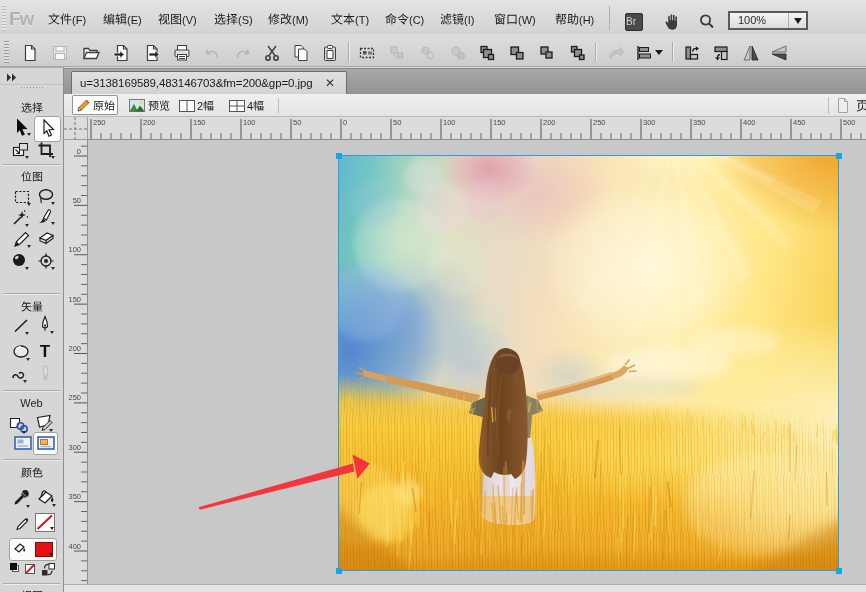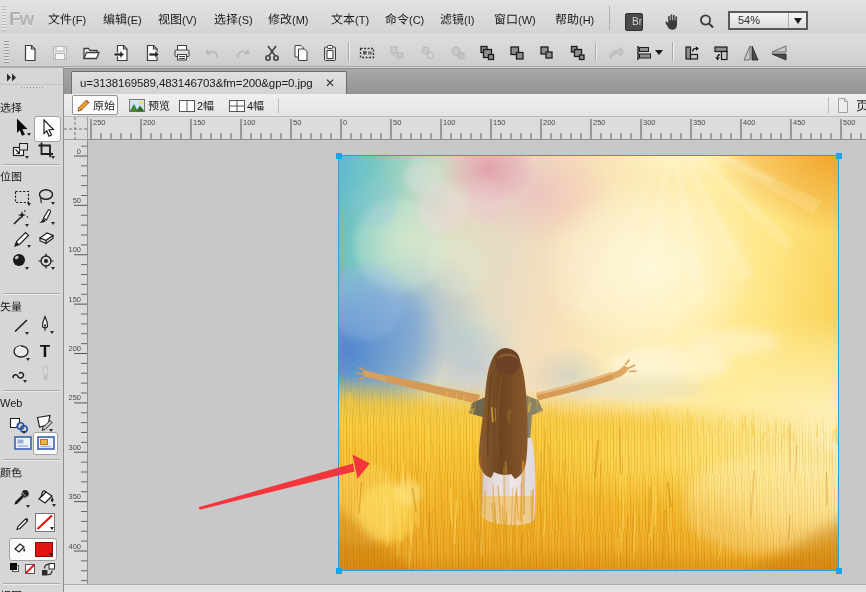--- a/index.html
+++ b/index.html
@@ -10,21 +10,21 @@
 .toolbar{position:absolute;left:0;top:34px;width:866px;height:33px;background:linear-gradient(180deg,#dedede 0,#cdcdcd 100%);border-bottom:1px solid #a8a8a8}
 .ticon{position:absolute;top:10px;width:18px;height:18px}
 .tsep{position:absolute;top:8px;width:1px;height:20px;background:#aaa;box-shadow:1px 0 0 #eee}
 .tabbar{position:absolute;left:64px;top:68px;width:802px;height:26px;background:linear-gradient(180deg,#a8a8a8 0,#939393 100%);border-top:1px solid #8a8a8a}
 .tab{position:absolute;left:7px;top:2px;width:276px;height:24px;background:linear-gradient(180deg,#e0e0e0 0,#d2d2d2 100%);border:1px solid #6e6e6e;border-bottom:none;border-radius:2px 2px 0 0;font-size:11.5px;letter-spacing:-0.1px;color:#1a1a1a;line-height:23px;padding-left:8px;white-space:nowrap}
 .tabx{position:absolute;right:11px;top:0;font-size:12px;color:#333}
 .btnrow{position:absolute;left:64px;top:94px;width:802px;height:23px;background:linear-gradient(180deg,#f0f0f0 0,#e4e4e4 100%);border-bottom:1px solid #bbb}
 .pvbtn{position:absolute;top:2px;height:19px;display:flex;align-items:center;font-size:11px;color:#1a1a1a;white-space:nowrap}
 .origbtn{position:absolute;left:8px;top:1px;width:46px;height:20px;background:#fdfdfd;border:1px solid #949494;border-radius:2px;display:flex;align-items:center;justify-content:center}
 .panel{position:absolute;left:0;top:67px;width:64px;height:525px;background:#d6d6d6;border-right:1px solid #8e8e8e;border-top:1px solid #b0b0b0}
-.plabel{position:absolute;left:0;width:63px;}
+.plabel{position:absolute;left:0;width:63px;text-align:center}
 .psep{position:absolute;left:3px;width:57px;height:2px;border-top:1px solid #aaa;border-bottom:1px solid #ececec}
 .ptool{position:absolute}
 .selbox{position:absolute;background:#fcfcfc;border:1px solid #a2a2a2;border-radius:3px;box-shadow:inset 0 0 2px #fff}
 .corner{position:absolute;left:64px;top:117px;width:24px;height:23px;background:#dcdcdc;border-right:1px solid #a0a0a0;border-bottom:1px solid #a0a0a0}
 .hruler{position:absolute;left:88px;top:117px;width:778px;height:23px;background:#dcdcdc;border-bottom:1px solid #8e8e8e}
 .vruler{position:absolute;left:64px;top:140px;width:24px;height:444px;background:#dcdcdc;border-right:1px solid #8e8e8e}
 .canvas{position:absolute;left:88px;top:140px;width:778px;height:444px;background:#c8c8c8}
 .bstrip{position:absolute;left:64px;top:584px;width:802px;height:8px;background:#e3e3e3;border-top:1px solid #aeaeae}
 .photo{position:absolute;left:339px;top:156px;width:499px;height:414px}
 .pbg{position:absolute;left:0;top:0;width:499px;height:414px;overflow:hidden}
@@ -103,30 +103,30 @@
       </svg>(I)</div>
     <div class="mitem" style="left:494px"><svg style="vertical-align:-1px" width="24" height="12" viewBox="0 0 2000 1000" fill="#1c1c1c">
         <use href="#g15" transform="translate(0,880) scale(1,-1)"></use>
         <use href="#g16" transform="translate(1000,880) scale(1,-1)"></use>
       </svg>(W)</div>
     <div class="mitem" style="left:555px"><svg style="vertical-align:-1px" width="24" height="12" viewBox="0 0 2000 1000" fill="#1c1c1c">
         <use href="#g17" transform="translate(0,880) scale(1,-1)"></use>
         <use href="#g18" transform="translate(1000,880) scale(1,-1)"></use>
       </svg>(H)</div>
     <div style="position:absolute;left:609px;top:6px;width:1px;height:24px;background:#b0b0b0"></div>
-    <div style="position:absolute;left:625px;top:13px;width:18px;height:18px;background:#4a4a4a;border:1px solid #2e2e2e;border-radius:2px;color:#d6d6d6;font-size:10px;text-align:right;line-height:16px">Br</div>
+    <div style="position:absolute;left:625px;top:13px;width:18px;height:18px;background:#4a4a4a;border:1px solid #2e2e2e;border-radius:2px;color:#d6d6d6;font-size:10px;text-align:left;line-height:16px">Br</div>
     <svg class="abs" style="left:662px;top:12px" width="20" height="20" viewBox="0 0 20 20">
 <path fill="#3c3c3c" d="M6.2,9.5 L6.2,4.4 C6.2,3.5 7.8,3.5 7.8,4.4 L7.8,8.2 L8.6,8.2 L8.6,2.9 C8.6,2 10.2,2 10.2,2.9 L10.2,8.2 L11,8.2 L11,3.4 C11,2.5 12.6,2.5 12.6,3.4 L12.6,8.5 L13.4,8.5 L13.4,4.9 C13.4,4 15,4 15,4.9 L15,13 C15,16 13,17.8 10.5,17.8 C8,17.8 6.8,16.8 5.8,15 L3.6,11 C3,9.9 4.4,9 5.2,10 L6.2,11.2 Z"></path>
     </svg>
     <svg class="abs" style="left:698px;top:13px" width="18" height="18" viewBox="0 0 18 18">
 <circle cx="7.5" cy="7" r="4.6" fill="none" stroke="#3c3c3c" stroke-width="1.8"></circle>
 <line x1="11" y1="10.5" x2="15" y2="14.5" stroke="#3c3c3c" stroke-width="2.2"></line>
     </svg>
     <div class="zoombox">
-      <span style="position:absolute;left:8px;top:1px">54%</span>
+      <span style="position:absolute;left:8px;top:1px">100%</span>
       <div style="position:absolute;left:58px;top:0;width:1px;height:15px;background:#b0b0b0"></div>
       <div style="position:absolute;left:64px;top:5px;width:0;height:0;border-left:4.5px solid transparent;border-right:4.5px solid transparent;border-top:6px solid #1a1a1a"></div>
     </div>
   </div>
 <div class="toolbar">
     <div style="position:absolute;left:4px;top:7px;width:5px;height:22px;background:repeating-linear-gradient(0deg,#9a9a9a 0 1px,#e0e0e0 1px 3px)"></div>
     <div class="ticon" style="left:21px"><svg width="18" height="18" viewBox="0 0 18 18">
         <path d="M4.5,1.5 h6 l3.5,3.5 v11.5 h-9.5 z" fill="#fcfcfc" stroke="#3e3e3e" stroke-width="1.2"></path>
         <path d="M10.5,1.5 v3.5 h3.5" fill="none" stroke="#3e3e3e" stroke-width="1.2"></path>
       </svg></div>

